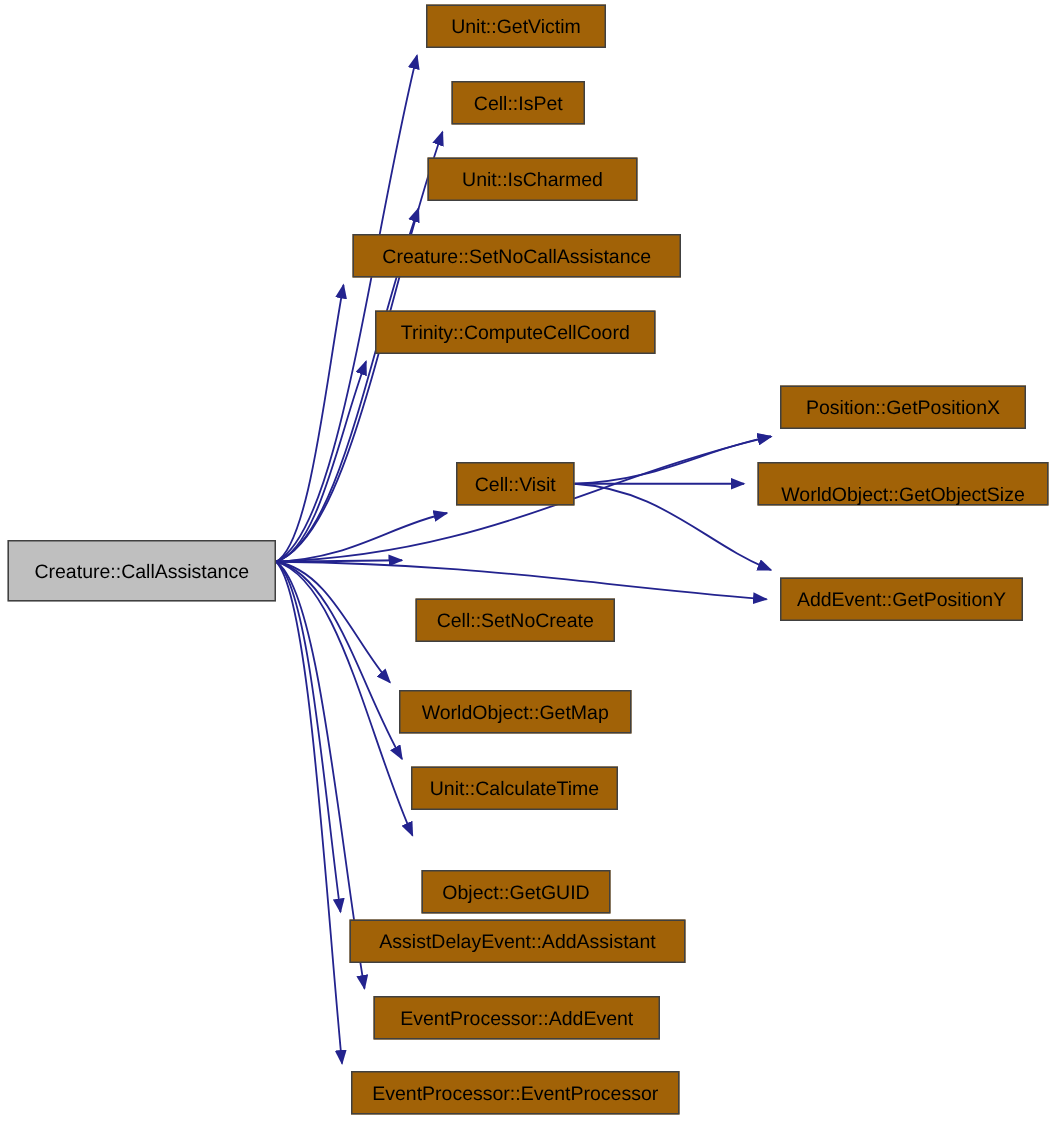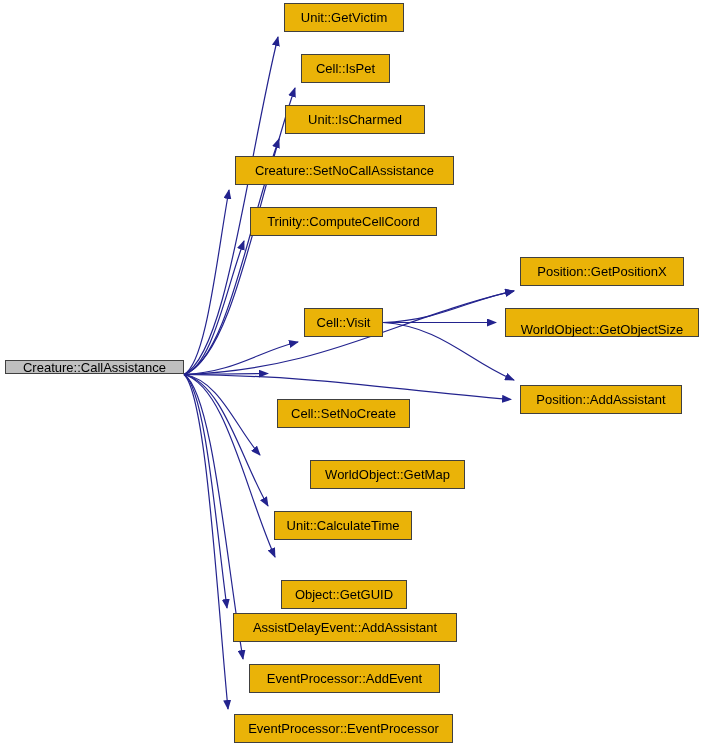--- a/index.html
+++ b/index.html
@@ -23,21 +23,21 @@
     width: 705px;
     height: 747px;
     pointer-events: none;
   }
   .gnode {
     position: absolute;
     box-sizing: border-box;
     display: flex;
     align-items: center;
     justify-content: center;
-    background: #eab308;
+    background: #a16207;
     border: 1px solid #404040;
     font-size: 13px;
     line-height: 1;
     color: #000000;
     white-space: nowrap;
     letter-spacing: 0px;
   }
   .gnode.root {
     background: #bfbfbf;
     border: 1px solid #404040;
@@ -72,21 +72,21 @@
         <path d="M184,374.5 C225.57999999999998,385.81 245.38,491.37 275,557" fill="none" stroke="#23238e" stroke-width="1.2" marker-end="url(#ahead)"></path>
         <path d="M184,374.5 C205.42,388.87 215.62,522.99 227,608" fill="none" stroke="#23238e" stroke-width="1.2" marker-end="url(#ahead)"></path>
         <path d="M184,374.5 C212.14,391.93 225.54,554.61 243,659" fill="none" stroke="#23238e" stroke-width="1.2" marker-end="url(#ahead)"></path>
         <path d="M184,374.5 C205.84,394.93 216.24,585.61 228,709" fill="none" stroke="#23238e" stroke-width="1.2" marker-end="url(#ahead)"></path>
         <path d="M383,322.5 C441.38,320.25 469.18,299.25 514,291" fill="none" stroke="#23238e" stroke-width="1.2" marker-end="url(#ahead)"></path>
         <path d="M383,322.5 L496,322.5" fill="none" stroke="#23238e" stroke-width="1.2" marker-end="url(#ahead)"></path>
         <path d="M383,322.5 C441.38,326.31 469.18,361.87 514,380" fill="none" stroke="#23238e" stroke-width="1.2" marker-end="url(#ahead)"></path>
       </g>
   </svg>
   <div id="nodes-group">
-      <div class="gnode root" style="left: 5px; top: 360px; width: 179px; height: 14px;">
+      <div class="gnode root" style="left: 5px; top: 360px; width: 179px; height: 41px;">
         <span class="gnode-label">Creature::CallAssistance</span>
       </div>
       <div class="gnode" style="left: 284px; top: 3px; width: 120px; height: 29px;">
         <span class="gnode-label">Unit::GetVictim</span>
       </div>
       <div class="gnode" style="left: 301px; top: 54px; width: 89px; height: 29px;">
         <span class="gnode-label">Cell::IsPet</span>
       </div>
       <div class="gnode" style="left: 285px; top: 105px; width: 140px; height: 29px;">
         <span class="gnode-label">Unit::IsCharmed</span>
@@ -103,23 +103,23 @@
       <div class="gnode" style="left: 505px; top: 308px; width: 194px; height: 29px; align-items: flex-end;">
         <span class="gnode-label">WorldObject::GetObjectSize</span>
       </div>
       <div class="gnode" style="left: 304px; top: 308px; width: 79px; height: 29px;">
         <span class="gnode-label">Cell::Visit</span>
       </div>
       <div class="gnode" style="left: 277px; top: 359px; width: 133px; height: 29px; margin-top: 40px;">
         <span class="gnode-label">Cell::SetNoCreate</span>
       </div>
       <div class="gnode" style="left: 520px; top: 385px; width: 162px; height: 29px;">
-        <span class="gnode-label">Position::AddAssistant</span>
+        <span class="gnode-label">AddEvent::GetPositionY</span>
       </div>
-      <div class="gnode" style="left: 266px; top: 460px; width: 155px; height: 29px; margin-left: 44px;">
+      <div class="gnode" style="left: 266px; top: 460px; width: 155px; height: 29px;">
         <span class="gnode-label">WorldObject::GetMap</span>
       </div>
       <div class="gnode" style="left: 274px; top: 511px; width: 138px; height: 29px;">
         <span class="gnode-label">Unit::CalculateTime</span>
       </div>
       <div class="gnode" style="left: 281px; top: 562px; width: 126px; height: 29px; margin-top: 18px;">
         <span class="gnode-label">Object::GetGUID</span>
       </div>
       <div class="gnode" style="left: 233px; top: 613px; width: 224px; height: 29px;">
         <span class="gnode-label">AssistDelayEvent::AddAssistant</span>

